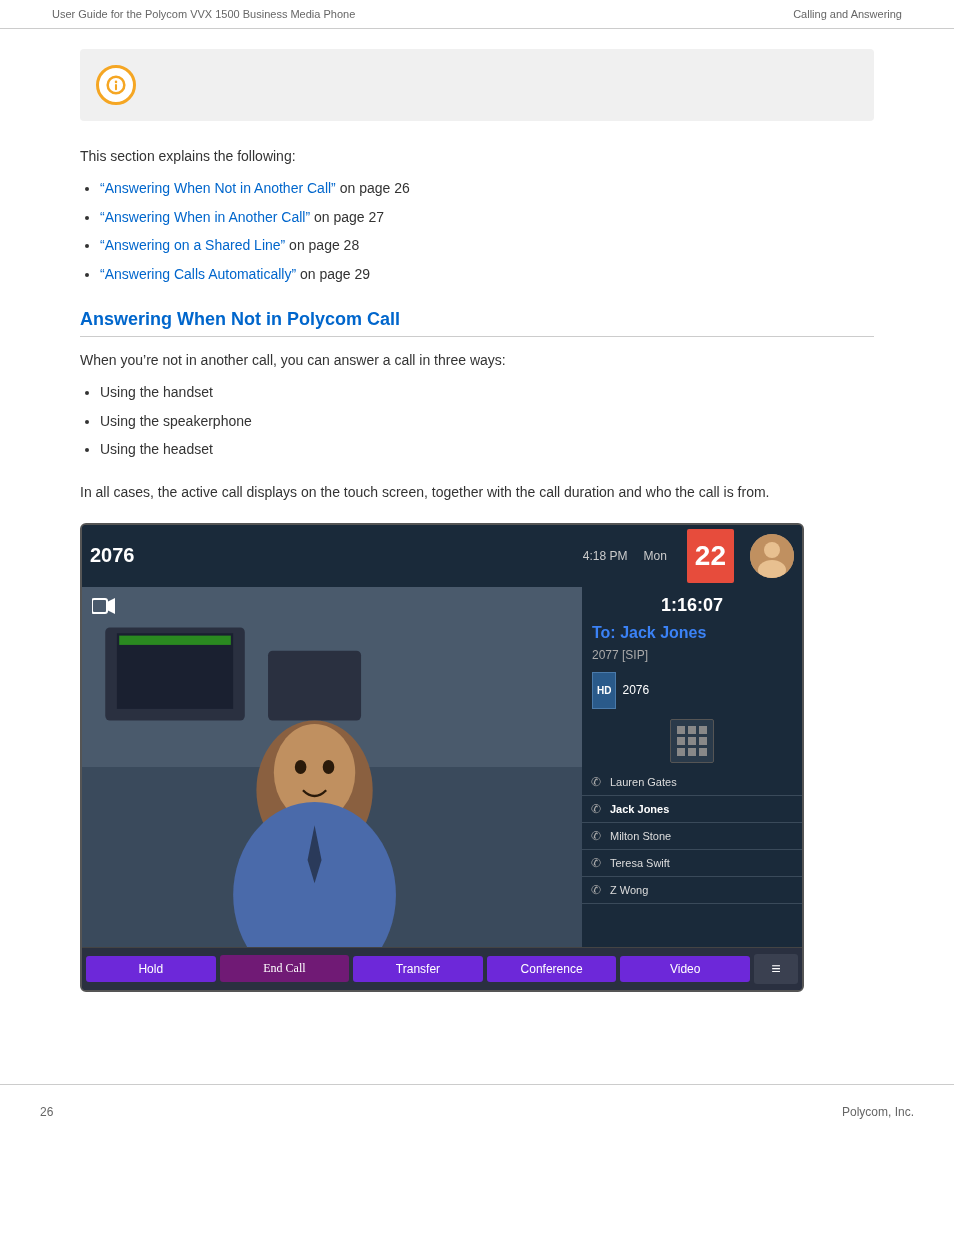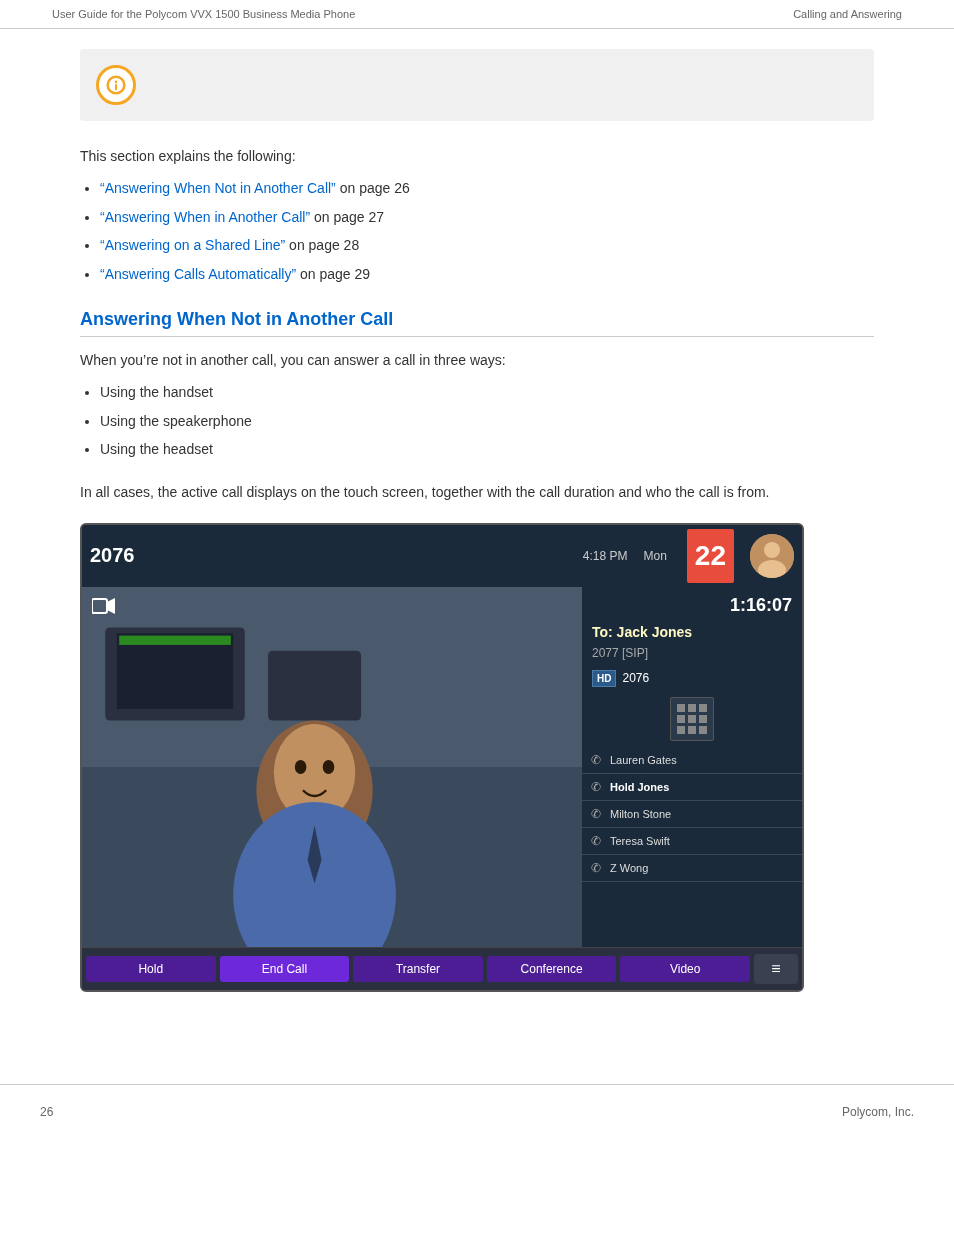--- a/index.html
+++ b/index.html
@@ -183,26 +183,26 @@
     .info-panel {
       width: 220px;
       background: #1a2a3a;
       display: flex;
       flex-direction: column;
     }
     .call-timer {
       color: #fff;
       font-size: 18px;
       font-weight: bold;
-      text-align: right;
+      text-align: center;
       padding: 8px 10px 4px 10px;
     }
     .call-to {
-      color: #fef9c3;
-      font-size: 14px;
+      color: #3b82f6;
+      font-size: 16px;
       font-weight: bold;
       padding: 4px 10px;
     }
     .call-number {
       color: #aaa;
       font-size: 12px;
       padding: 2px 10px 6px 10px;
     }
     .keypad-icon {
       padding: 6px 10px;
@@ -234,32 +234,33 @@
     
     .bottom-toolbar {
       background: #2a3040;
       display: flex;
       align-items: center;
       padding: 6px 4px;
       gap: 4px;
       border-top: 1px solid #444;
     }
     .toolbar-btn {
-      background: #4c1d95;
+      background: #6d28d9;
       color: #fff;
       border: none;
       border-radius: 3px;
       padding: 6px 14px;
       font-size: 12px;
       cursor: pointer;
       flex: 1;
       text-align: center;
     }
     .toolbar-btn.active {
-      background: #6d28d9;
+      background: #701a75;
+      font-family: Liberation Serif, serif;
     }
     .toolbar-menu-btn {
       background: #3a4050;
       color: #fff;
       border: none;
       border-radius: 3px;
       padding: 6px 10px;
       font-size: 16px;
       cursor: pointer;
       width: 44px;
@@ -309,21 +310,21 @@
       <a href="#">“Answering When in Another Call”</a><span> on page 27</span>
     </li>
     <li>
       <a href="#">“Answering on a Shared Line”</a><span> on page 28</span>
     </li>
     <li>
       <a href="#">“Answering Calls Automatically”</a><span> on page 29</span>
     </li>
   </ul>
 
-  <h2 class="section-heading">Answering When Not in Another Call</h2>
+  <h2 class="section-heading">Answering When Not in Polycom Call</h2>
 
   <p class="body-text">When you’re not in another call, you can answer a call in three ways:</p>
   <ul class="bullet-list">
     <li>Using the handset</li>
     <li>Using the speakerphone</li>
     <li>Using the headset</li>
   </ul>
   <p class="body-text">In all cases, the active call displays on the touch screen, together with the call duration and who the call is from.</p>
 
   <div class="phone-figure">
@@ -383,21 +384,21 @@
           </svg>
         </div>
       </div>
 
       <div class="info-panel">
         <div class="call-timer">1:16:07</div>
         <div class="call-to">To: Jack Jones</div>
         <div class="call-number">2077 [SIP]</div>
 
         <div style="display:flex; align-items:center; padding: 4px 10px; gap:6px;">
-          <div style="background:#2a5a8a; border:1px solid #4a7aaa; padding:2px 4px; display:flex; flex-direction:column; align-items:center;">
+          <div style="background:#2a5a8a; border:1px solid #4a7aaa; padding:12px 4px; display:flex; flex-direction:column; align-items:center;">
             <span style="color:#fff; font-size:10px; font-weight:bold;">HD</span>
           </div>
           <span style="color:#fff; font-size:12px;">2076</span>
         </div>
 
         <div class="keypad-icon">
           <div style="display:grid; grid-template-columns: repeat(3,8px); gap:3px; background:#2a3a4a; padding:6px; border:1px solid #555; border-radius:2px;">
             <div style="width:8px;height:8px;background:#888;"></div>
             <div style="width:8px;height:8px;background:#888;"></div>
             <div style="width:8px;height:8px;background:#888;"></div>
@@ -410,21 +411,21 @@
           </div>
         </div>
 
         <div style="flex:1; overflow:hidden;" id="dir-list">
             <div class="dir-item">
               <span class="phone-icon">✆</span>
               <span class="dir-name">Lauren Gates</span>
             </div>
             <div class="dir-item active">
               <span class="phone-icon">✆</span>
-              <span class="dir-name">Hold Jones</span>
+              <span class="dir-name">Jack Jones</span>
             </div>
             <div class="dir-item">
               <span class="phone-icon">✆</span>
               <span class="dir-name">Milton Stone</span>
             </div>
             <div class="dir-item">
               <span class="phone-icon">✆</span>
               <span class="dir-name">Teresa Swift</span>
             </div>
             <div class="dir-item">

